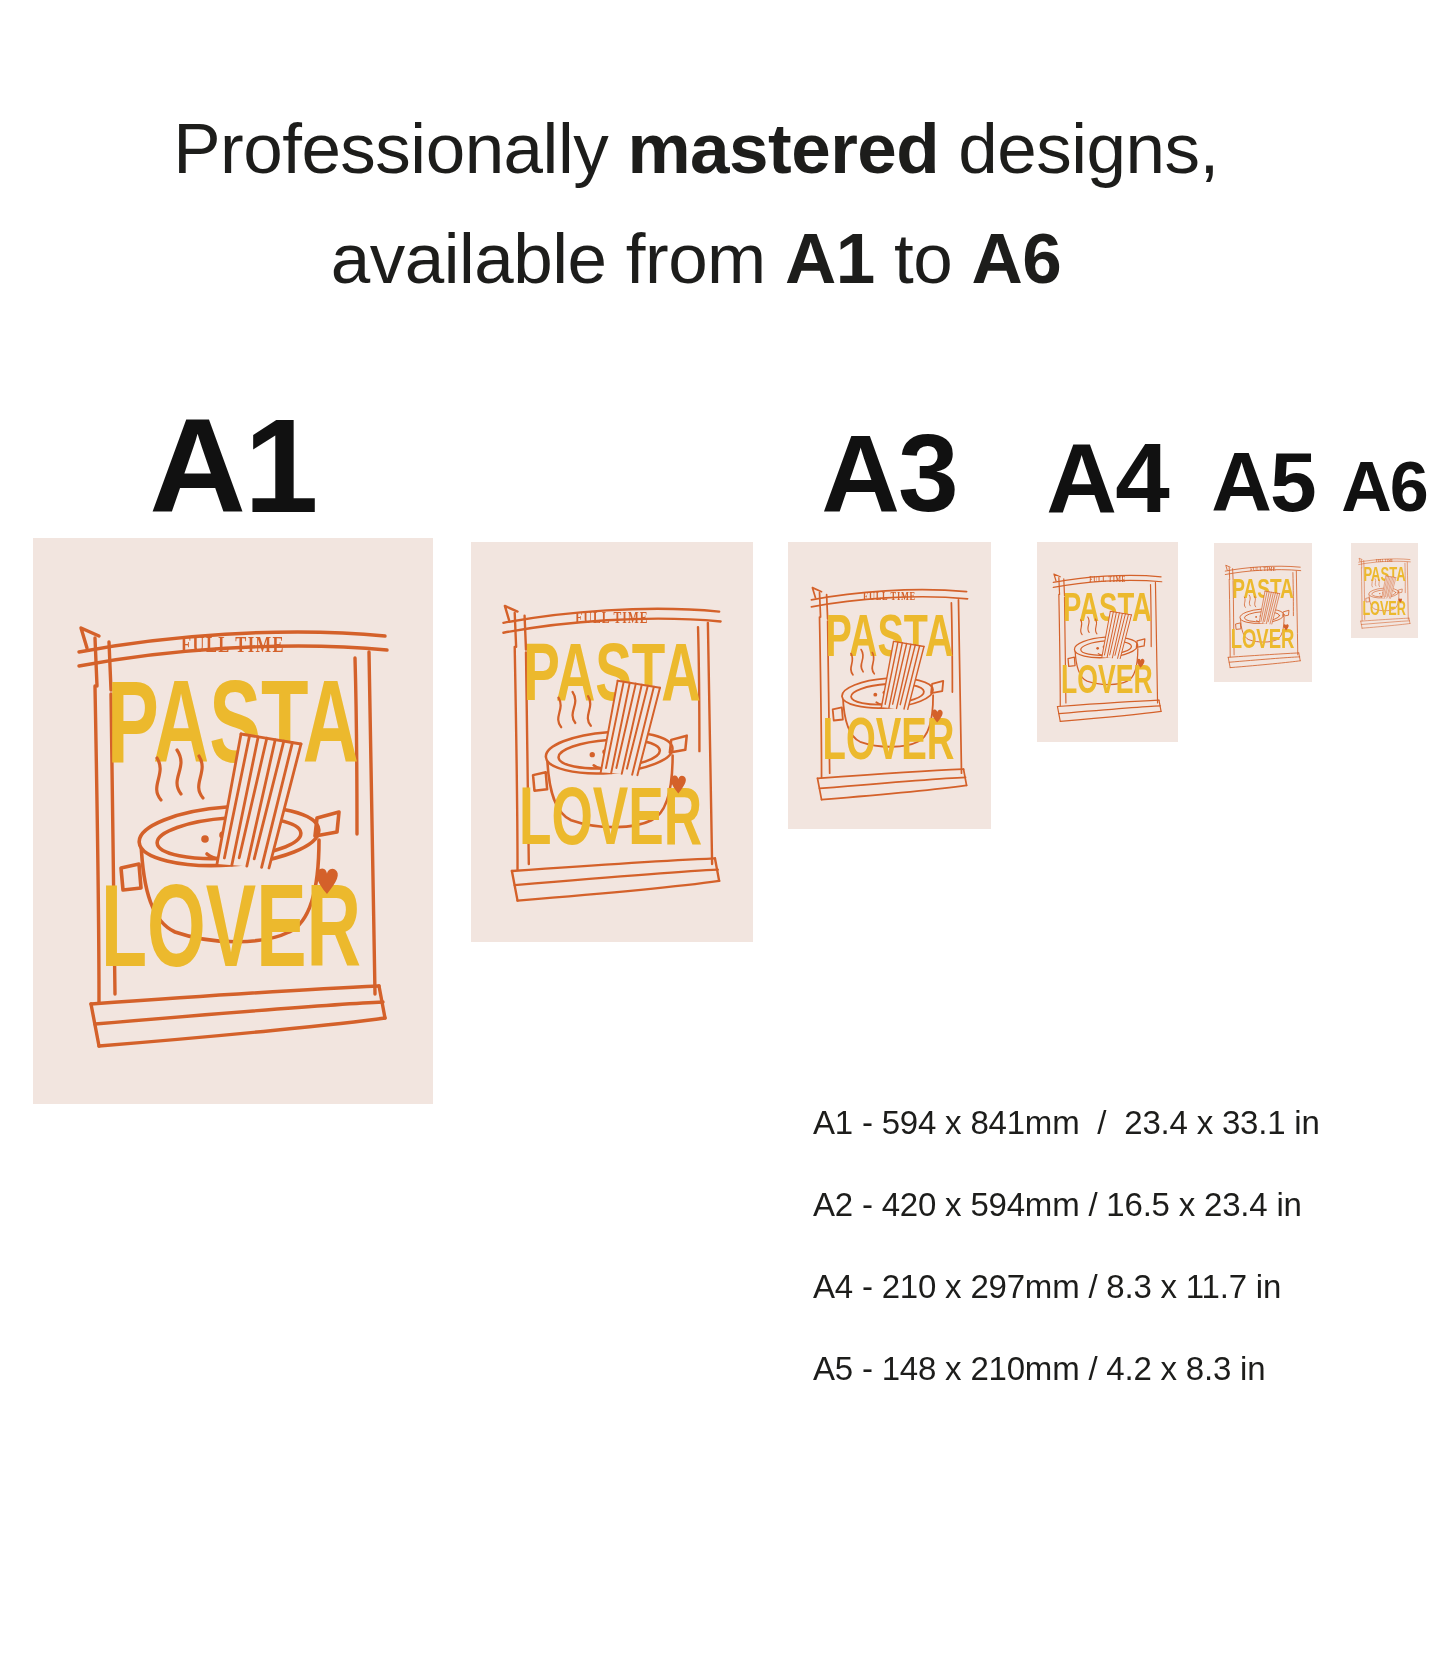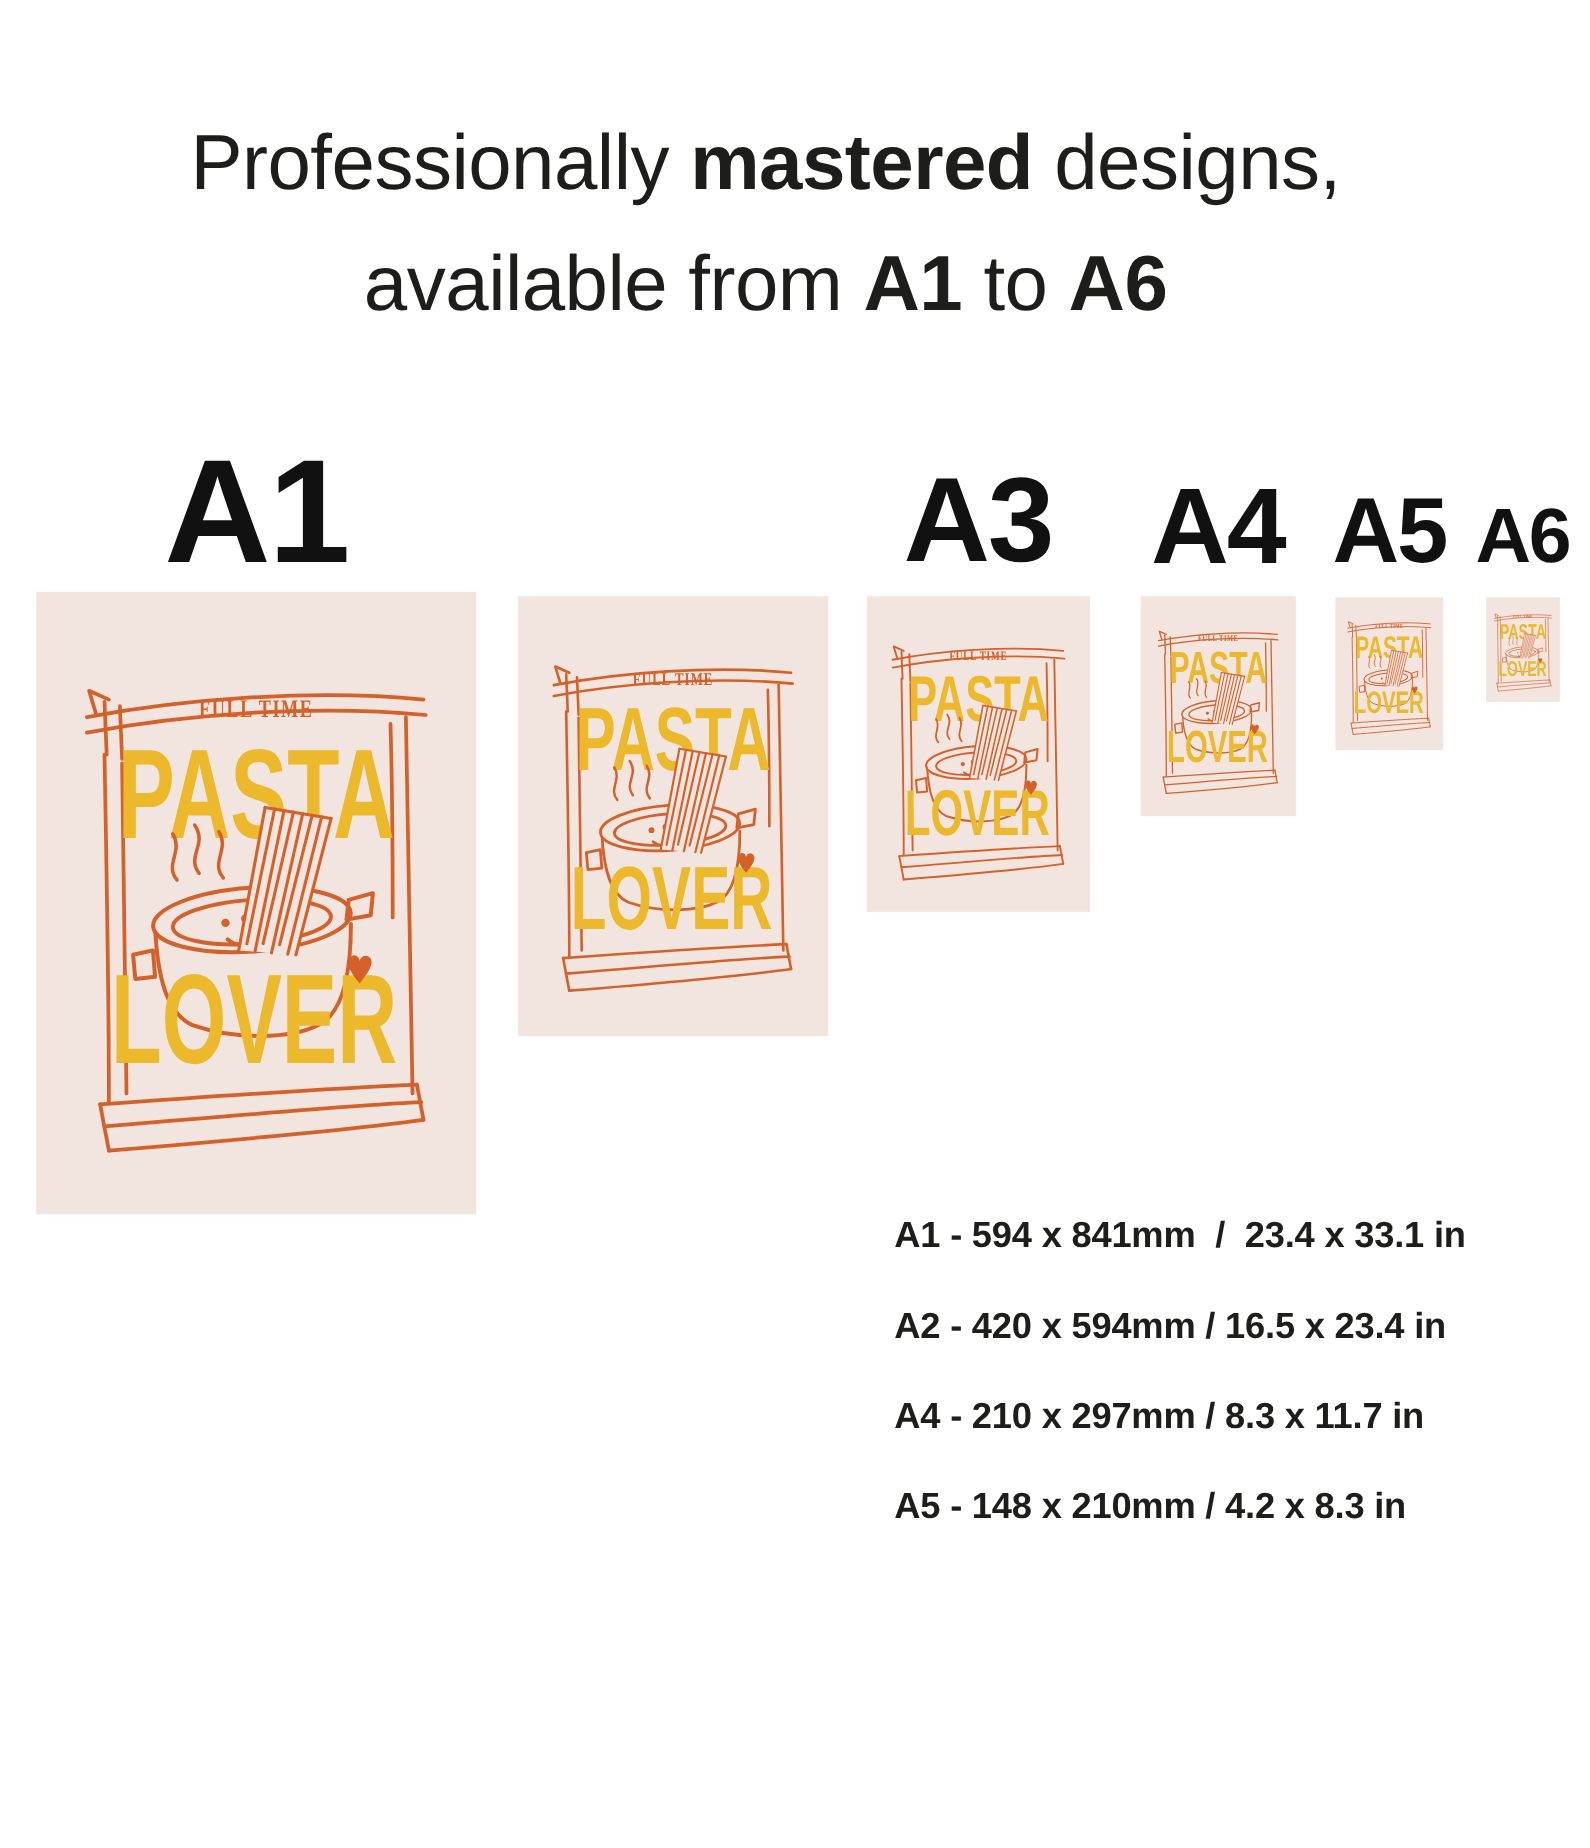--- a/index.html
+++ b/index.html
@@ -24,21 +24,21 @@
     letter-spacing:-2px;
   }
   
   .poster{position:absolute;background:#f2e5df;}
   .poster svg{display:block;width:100%;height:100%;}
   
   .spec-list{
     position:absolute;left:813px;top:1082px;
     font-size:33px;color:#1d1d1b;letter-spacing:-0.2px;
   }
-  .spec-line{height:82px;display:flex;align-items:center;white-space:pre;font-weight:bold;}
+  .spec-line{height:82px;display:flex;align-items:center;white-space:pre;}
   
   .tagline{
     font-family:"Liberation Serif", serif;
     font-weight:700;font-size:11.5px;letter-spacing:1px;
   }
   .big-word{
     font-family:"Liberation Sans", sans-serif;
     font-weight:700;font-size:58px;
   }
 </style>

